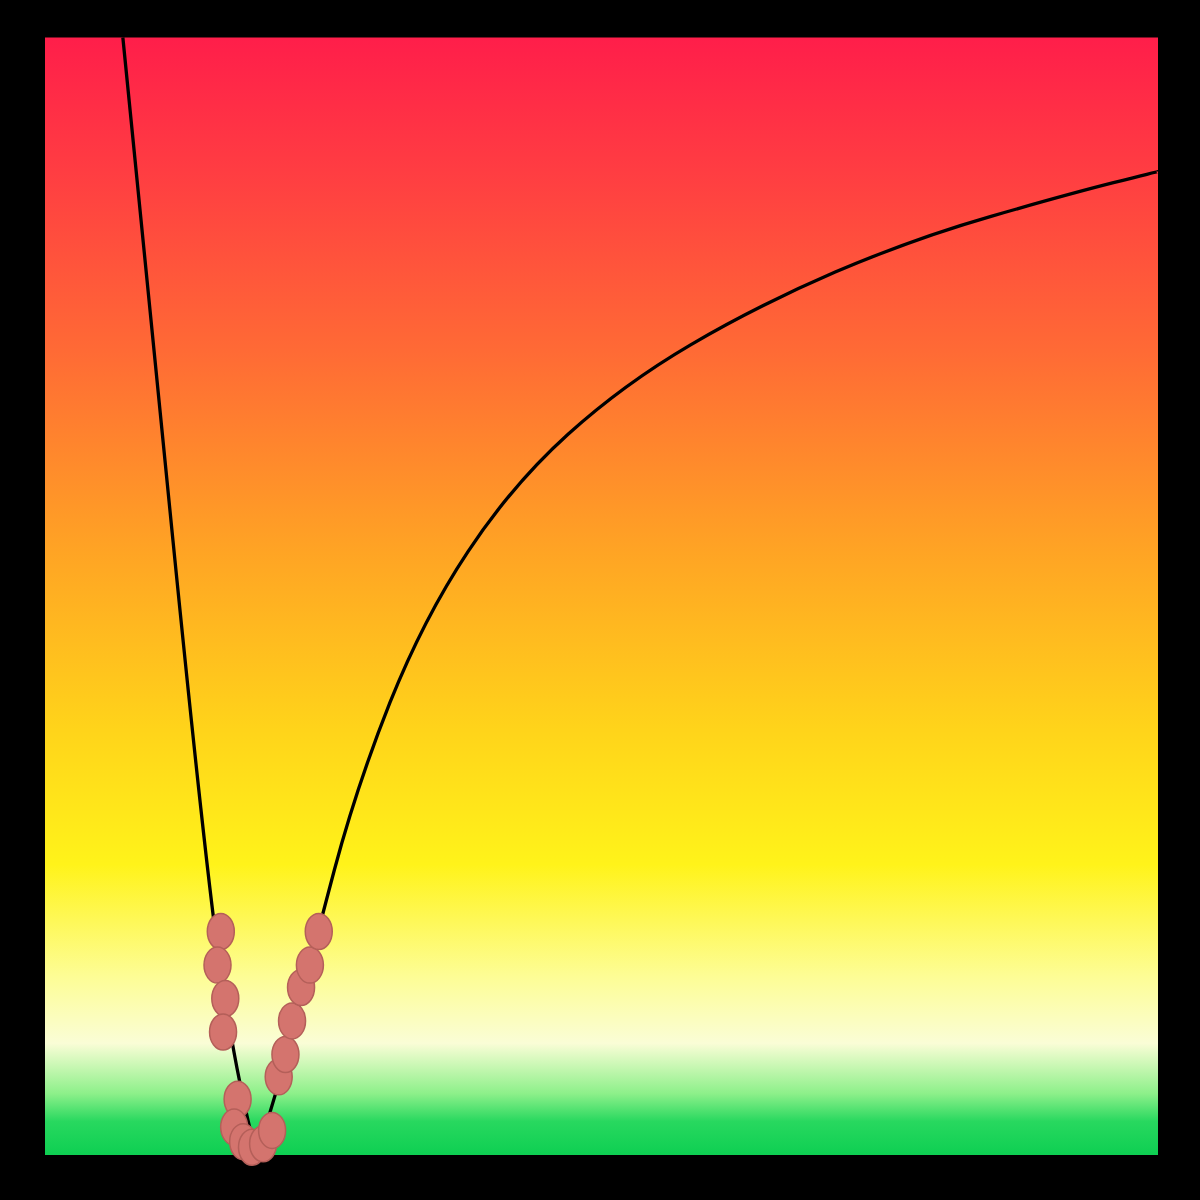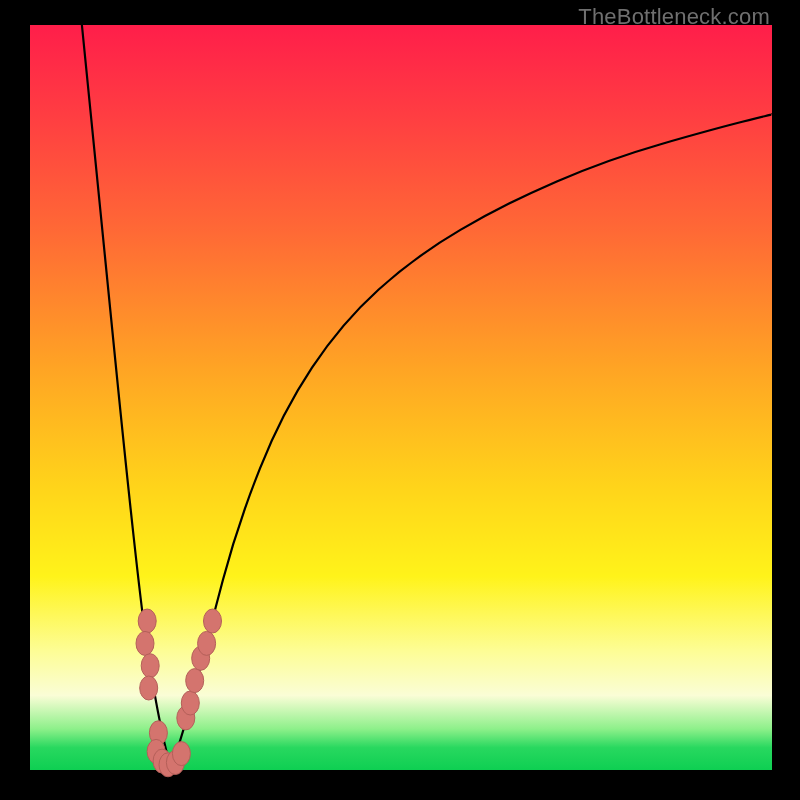--- a/index.html
+++ b/index.html
@@ -87,14 +87,13 @@
         <ellipse cx="182.5" cy="596.0" rx="9" ry="12" fill="#d4746e" stroke="#b45f59" stroke-width="1"></ellipse>
       </g>
       <g>
         <ellipse cx="132.1" cy="736.1" rx="9" ry="12" fill="#d4746e" stroke="#b45f59" stroke-width="1"></ellipse>
         <ellipse cx="138.0" cy="739.8" rx="9" ry="12" fill="#d4746e" stroke="#b45f59" stroke-width="1"></ellipse>
         <ellipse cx="145.4" cy="737.5" rx="9" ry="12" fill="#d4746e" stroke="#b45f59" stroke-width="1"></ellipse>
         <ellipse cx="151.4" cy="728.6" rx="9" ry="12" fill="#d4746e" stroke="#b45f59" stroke-width="1"></ellipse>
       </g>
     </svg>
 
-  <div class="watermark">TheBottleneck.com</div>
 </div>
 
 </body></html>

